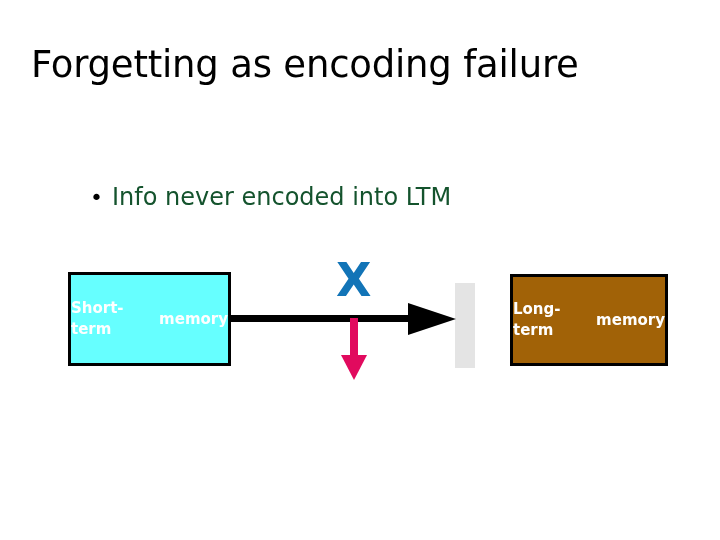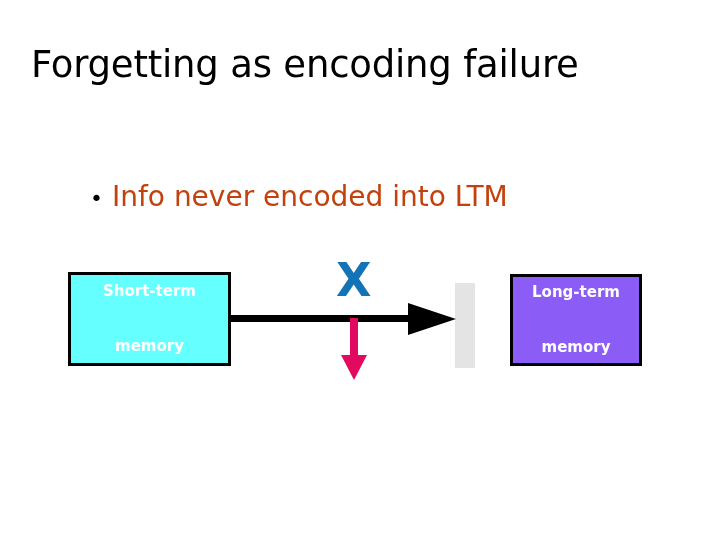--- a/index.html
+++ b/index.html
@@ -44,32 +44,32 @@
     gap: 9px;
     white-space: nowrap;
   }
   .bullet-dot {
     font-size: 22px;
     line-height: 30px;
     color: #000000;
   }
   .bullet-text {
     font-family: "DejaVu Sans", sans-serif;
-    font-size: 28px;
+    font-size: 24px;
     font-weight: 400;
     line-height: 30px;
-    color: #c2410c;
+    color: #14532d;
   }
   
   .mem-box {
     position: absolute;
     box-sizing: border-box;
     border: 3px solid #000000;
     display: flex;
-    flex-direction: column;
+    flex-direction: row;
     align-items: center;
     justify-content: center;
     gap: 34px;
   }
   .mem-box .line {
     font-family: "DejaVu Sans", sans-serif;
     font-size: 15px;
     font-weight: bold;
     line-height: 21px;
     color: #ffffff;
@@ -77,23 +77,23 @@
   #stm-box {
     left: 68px;
     top: 272px;
     width: 163px;
     height: 94px;
     background: #66FFFF;
   }
   #ltm-box {
     left: 510px;
     top: 274px;
-    width: 132px;
+    width: 158px;
     height: 92px;
-    background: #8b5cf6;
+    background: #a16207;
   }
   
   #gray-block {
     position: absolute;
     left: 455px;
     top: 283px;
     width: 20px;
     height: 85px;
     background: #E4E4E4;
   }

